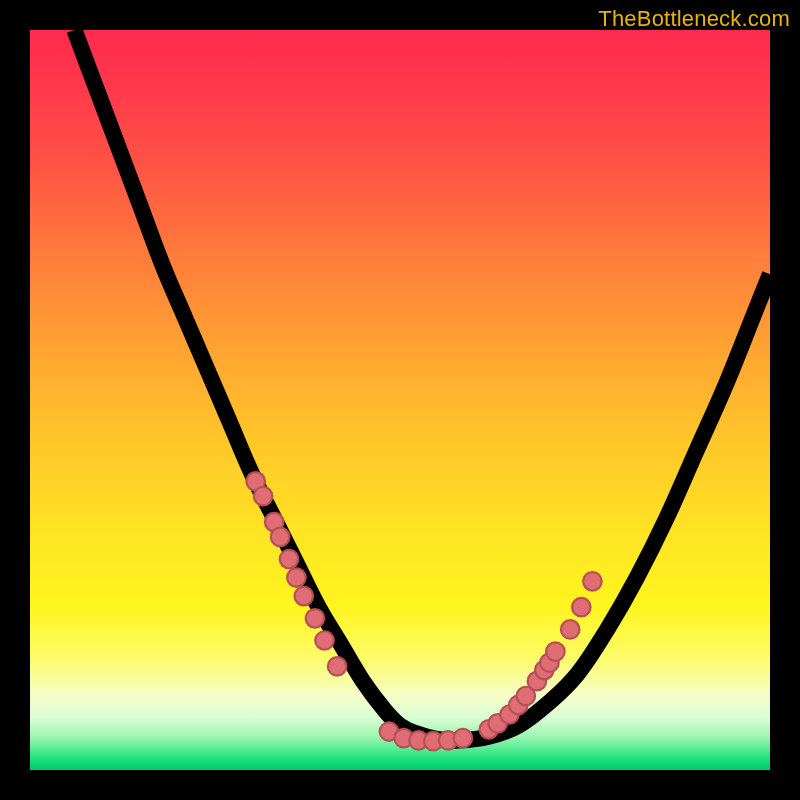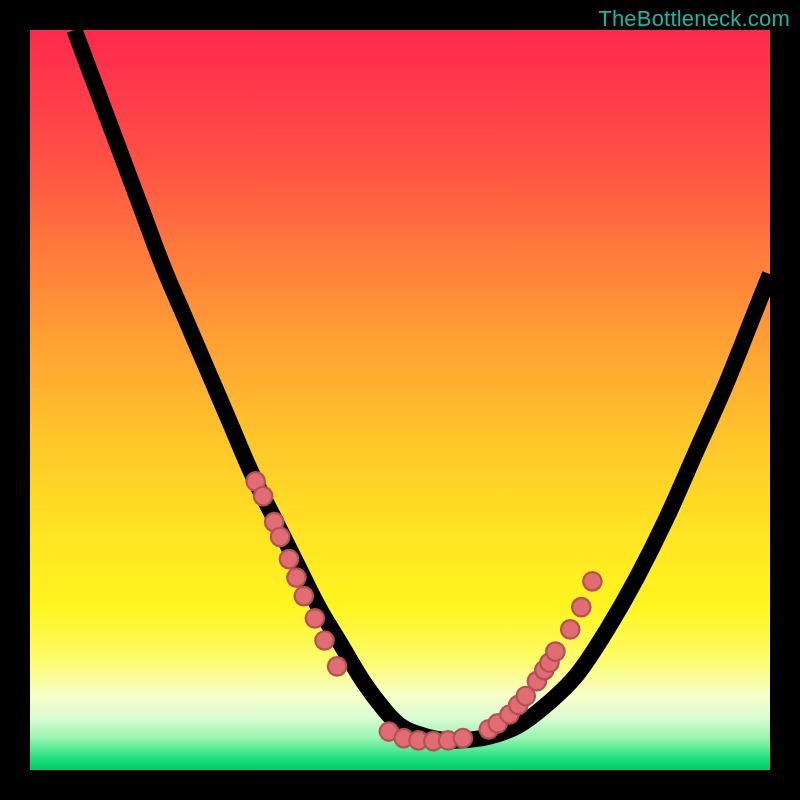--- a/index.html
+++ b/index.html
@@ -10,21 +10,21 @@
     height: 800px;
     background: #000;
   }
   .watermark {
     position: absolute;
     top: 6px;
     right: 10px;
     font-family: Arial, Helvetica, sans-serif;
     font-size: 22px;
     font-weight: 500;
-    color: #14b8a6;
+    color: #eab308;
     z-index: 10;
     letter-spacing: 0.2px;
   }
   .plot {
     position: absolute;
     left: 30px;
     top: 30px;
     width: 740px;
     height: 740px;
     overflow: hidden;

